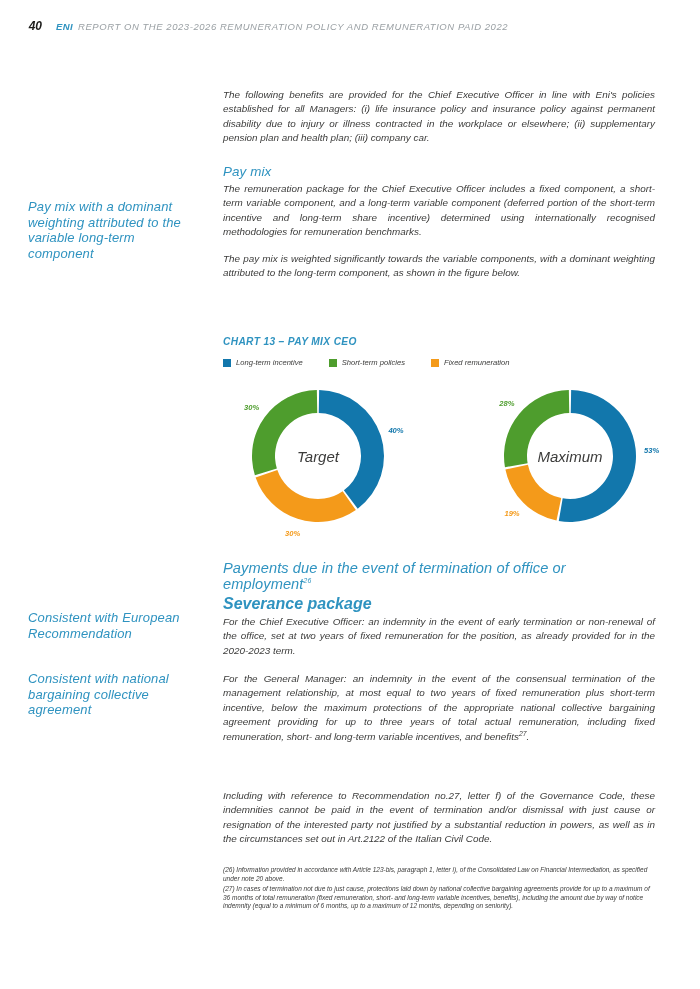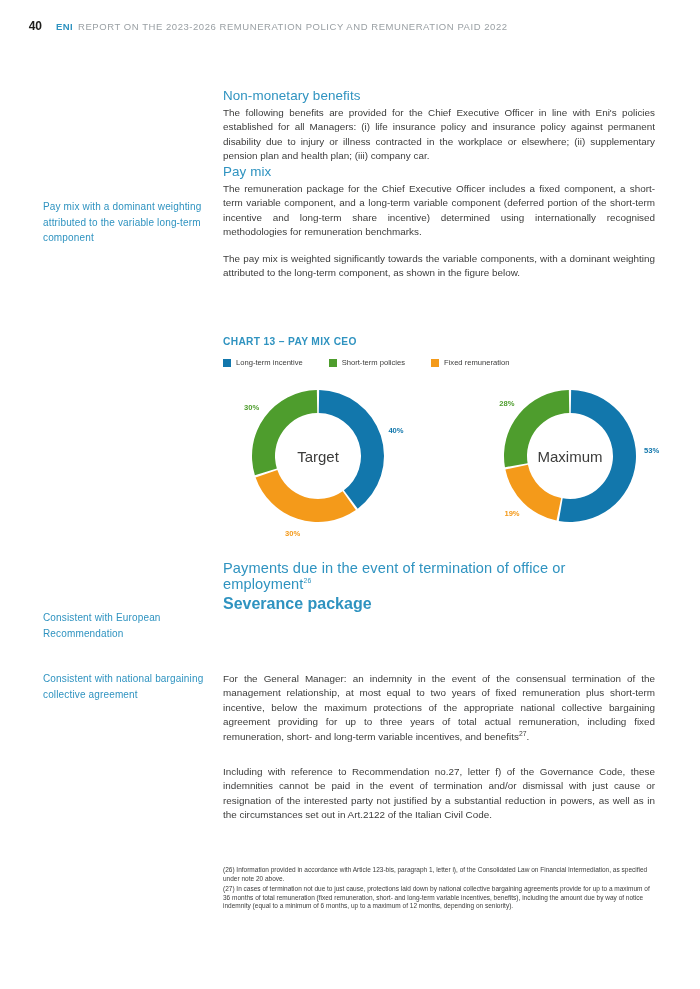--- a/index.html
+++ b/index.html
@@ -1,51 +1,51 @@
 <!DOCTYPE html>
 <html><head>
 <meta charset="utf-8">
 <style>
   html,body{margin:0;padding:0;}
   body{
     width:700px;height:989px;background:#ffffff;
     font-family:"Liberation Sans", sans-serif;
     color:#3c3c3b;position:relative;overflow:hidden;
   }
-  .page{position:relative;width:700px;height:989px;}
+  .page{position:relative;width:700px;height:989px;font-style:italic;}
 
   
   .runhead{position:absolute;left:0;top:19px;width:700px;height:16px;
            display:flex;align-items:baseline;}
   .runhead .folio{width:42px;text-align:right;font-size:12px;font-weight:bold;color:#1d1d1b;}
   .runhead .eni{margin-left:14px;font-size:9.5px;font-weight:bold;color:#2f93c0;letter-spacing:.4px;}
   .runhead .rh-text{margin-left:5px;font-size:9.5px;color:#9aa0a4;letter-spacing:.55px;}
 
   
-  .marginnote{position:absolute;left:43px;width:172px;
-              font-size:10px;line-height:15.5px;color:#2f93c0;letter-spacing:.15px;}
+  .marginnote{position:absolute;left:28px;width:172px;
+              font-size:13px;line-height:15.5px;color:#2f93c0;letter-spacing:.15px;}
   #note-paymix{top:199px;}
   #note-european{top:610px;}
   #note-national{top:671px;}
 
   
   .col{position:absolute;left:223px;width:432px;}
   h2.sec{font-size:13.4px;font-weight:normal;color:#2f93c0;margin:0 0 3px 0;letter-spacing:.1px;}
   h2.big{font-size:14.6px;}
   h3.sub{font-size:16px;font-weight:bold;color:#2f93c0;margin:0 0 2px 0;}
   p.body{font-size:9.9px;line-height:14.4px;margin:0 0 12px 0;text-align:justify;color:#3c3c3b;}
   p.body:last-child{margin-bottom:0;}
   sup{font-size:6.8px;vertical-align:super;line-height:0;}
 
   #blk-nonmonetary{top:88px;}
   #blk-paymix{top:164px;}
   #blk-payments{top:560px;}
   #blk-severance{top:595px;}
   #blk-general{top:672px;}
-  #blk-including{top:765px;}
+  #blk-including{top:789px;}
 
   
   #chart{position:absolute;left:223px;top:336px;width:432px;}
   .chart-title{font-size:10.2px;font-weight:bold;color:#2f93c0;letter-spacing:.35px;margin-bottom:11px;}
   .legend{display:flex;align-items:center;gap:0;margin-bottom:6px;}
   .legend-item{display:flex;align-items:center;margin-right:26px;}
   .legend-swatch{width:8px;height:8px;margin-right:5px;display:inline-block;}
   .legend-label{font-size:7.6px;color:#3c3c3b;white-space:nowrap;}
 
   .donuts{position:relative;height:150px;margin-top:14px;}
@@ -71,21 +71,20 @@
     <span class="folio">40</span>
     <span class="eni">ENI</span>
     <span class="rh-text">REPORT ON THE 2023-2026 REMUNERATION POLICY AND REMUNERATION PAID 2022</span>
   </div>
 
   <div class="marginnote" id="note-paymix">Pay mix with a dominant weighting attributed to the variable long-term component</div>
   <div class="marginnote" id="note-european">Consistent with European Recommendation</div>
   <div class="marginnote" id="note-national">Consistent with national bargaining collective agreement</div>
 
   <div class="col" id="blk-nonmonetary">
-    <h2 class="sec">Non-monetary benefits</h2>
     <p class="body">The following benefits are provided for the Chief Executive Officer in line with Eni's policies established for all Managers: (i) life insurance policy and insurance policy against permanent disability due to injury or illness contracted in the workplace or elsewhere; (ii) supplementary pension plan and health plan; (iii) company car.</p>
   </div>
 
   <div class="col" id="blk-paymix">
     <h2 class="sec">Pay mix</h2>
     <p class="body">The remuneration package for the Chief Executive Officer includes a fixed component, a short-term variable component, and a long-term variable component (deferred portion of the short-term incentive and long-term share incentive) determined using internationally recognised methodologies for remuneration benchmarks.</p>
     <p class="body">The pay mix is weighted significantly towards the variable components, with a dominant weighting attributed to the long-term component, as shown in the figure below.</p>
   </div>
 
   <div id="chart">
@@ -130,20 +129,21 @@
         </div>
     </div>
   </div>
 
   <div class="col" id="blk-payments">
     <h2 class="sec big"><span>Payments due in the event of termination of office or employment</span><sup>26</sup></h2>
   </div>
 
   <div class="col" id="blk-severance">
     <h3 class="sub">Severance package</h3>
+    <p class="body">For the Chief Executive Officer: an indemnity in the event of early termination or non-renewal of the office, set at two years of fixed remuneration for the position, as already provided for in the 2020-2023 term.</p>
   </div>
 
   <div class="col" id="blk-general">
     <p class="body"><span>For the General Manager: an indemnity in the event of the consensual termination of the management relationship, at most equal to two years of fixed remuneration plus short-term incentive, below the maximum protections of the appropriate national collective bargaining agreement providing for up to three years of total actual remuneration, including fixed remuneration, short- and long-term variable incentives, and benefits</span><sup>27</sup>.</p>
   </div>
 
   <div class="col" id="blk-including">
     <p class="body">Including with reference to Recommendation no.27, letter f) of the Governance Code, these indemnities cannot be paid in the event of termination and/or dismissal with just cause or resignation of the interested party not justified by a substantial reduction in powers, as well as in the circumstances set out in Art.2122 of the Italian Civil Code.</p>
   </div>
 

